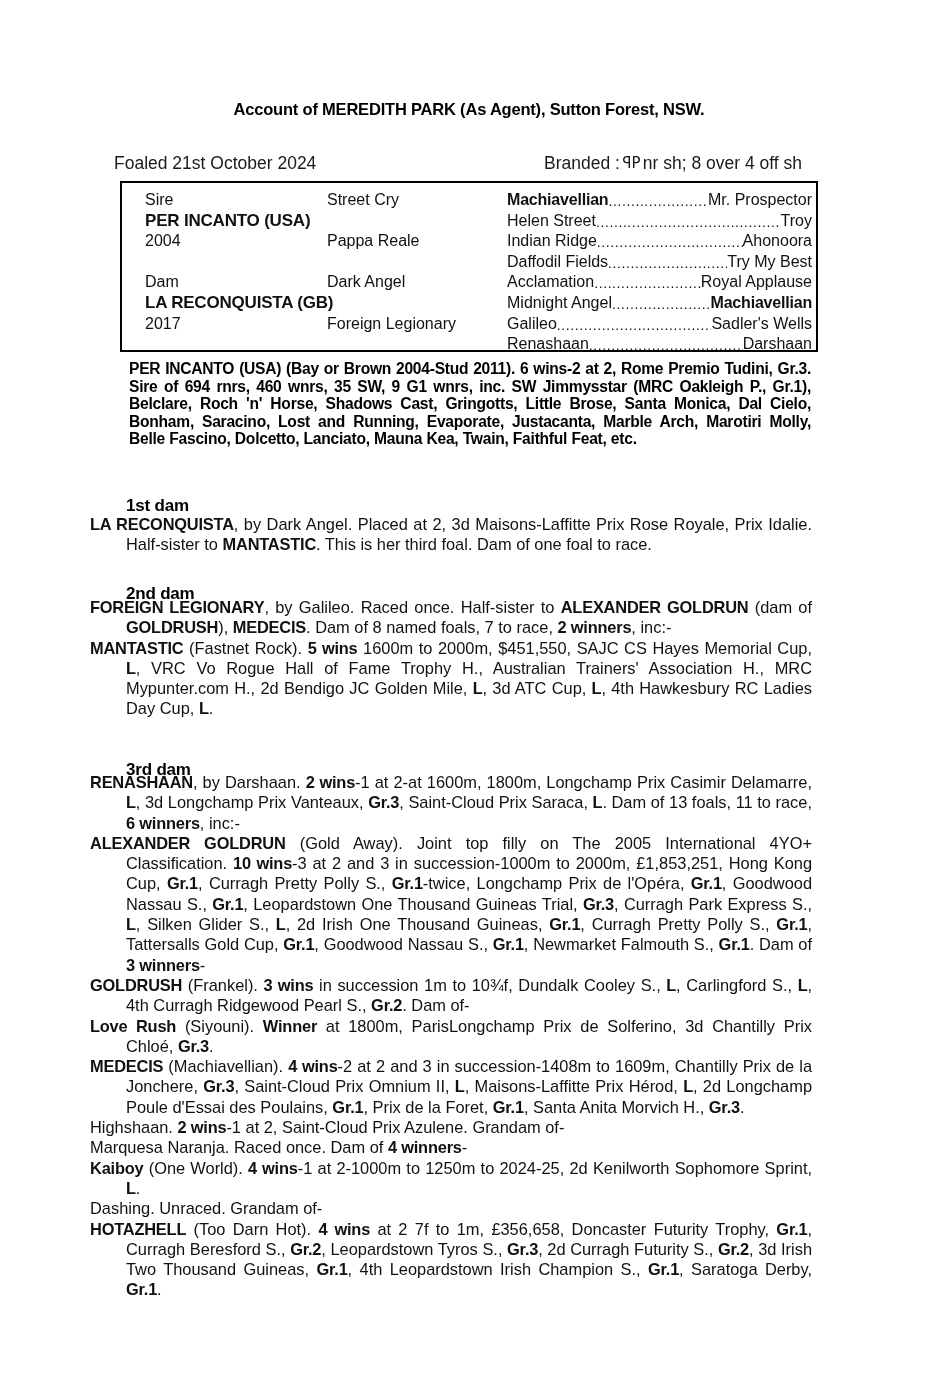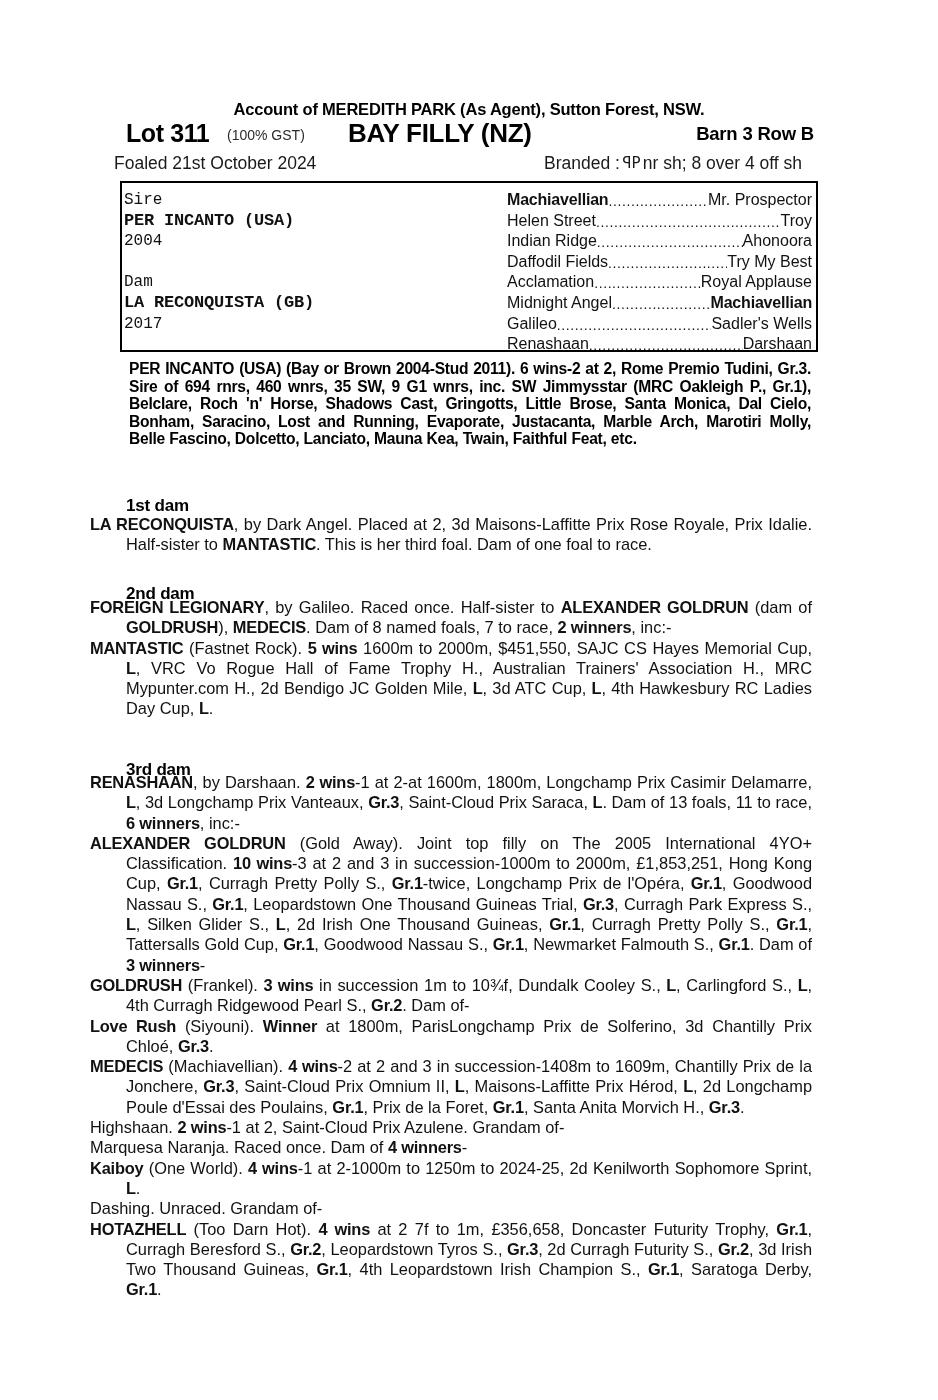--- a/index.html
+++ b/index.html
@@ -103,21 +103,21 @@
     height: 171px;
     border: 2px solid #000;
     box-sizing: border-box;
   }
   .ped-grid {
     position: absolute;
     left: 0; top: 0;
     width: 100%;
     height: 100%;
   }
-  .ped-col1 { position: absolute; left: 2px;   top: 7px; width: 190px; font-family: Liberation Mono, monospace; }
+  .ped-col1 { position: absolute; left: 23px;   top: 7px; width: 190px; }
   .ped-col2 { position: absolute; left: 205px; top: 7px; width: 185px; }
   .ped-col3 { position: absolute; left: 385px; top: 7px; width: 305px; }
 
   .ped-line {
     font-size: 16px;
     line-height: 20.6px;
     white-space: nowrap;
     color: #111;
   }
   .ped-line.b {
@@ -189,45 +189,48 @@
   .hang3 { margin-left: 106px; text-indent: -36px; }
   b, .bd { font-weight: bold; letter-spacing: -0.2px; }
 </style>
 </head>
 <body>
 
 <div class="page">
 
   <div class="account-line">Account of MEREDITH PARK (As Agent), Sutton Forest, NSW.</div>
 
-  <div class="lot-row">
-    <span class="lot-no">Lot 311</span>
-    <span class="gst">(100% GST)</span>
-    <span class="colour-sex">BAY FILLY (NZ)</span>
-    <span class="barn">Barn 3 Row B</span>
-  </div>
 
   <div class="foaled-row">
     <span class="foaled">Foaled 21st October 2024</span>
     <span class="branded"><span>Branded : </span><span class="brandmark"><span class="flip">P</span><span>P</span></span><span> nr sh; 8 over 4 off sh</span></span>
   </div>
 
   <div class="ped-box">
     <div class="ped-grid">
 
       <div class="ped-col1">
         <div class="ped-line">Sire</div>
         <div class="ped-line b">PER INCANTO (USA)</div>
         <div class="ped-line">2004</div>
         <div class="ped-line spacer">&nbsp;</div>
         <div class="ped-line">Dam</div>
         <div class="ped-line b">LA RECONQUISTA (GB)</div>
         <div class="ped-line">2017</div>
       </div>
 
+      <div class="ped-col2">
+        <div class="ped-line">Street Cry</div>
+        <div class="ped-line spacer">&nbsp;</div>
+        <div class="ped-line">Pappa Reale</div>
+        <div class="ped-line spacer">&nbsp;</div>
+        <div class="ped-line">Dark Angel</div>
+        <div class="ped-line spacer">&nbsp;</div>
+        <div class="ped-line">Foreign Legionary</div>
+      </div>
 
       <div class="ped-col3" id="gp-col">
           <div class="gp">
             <span class="nm bold">Machiavellian</span>
             <span class="dots">..........................................................................................</span>
             <span class="sr">Mr. Prospector</span>
           </div>
           <div class="gp">
             <span class="nm">Helen Street</span>
             <span class="dots">..........................................................................................</span>

